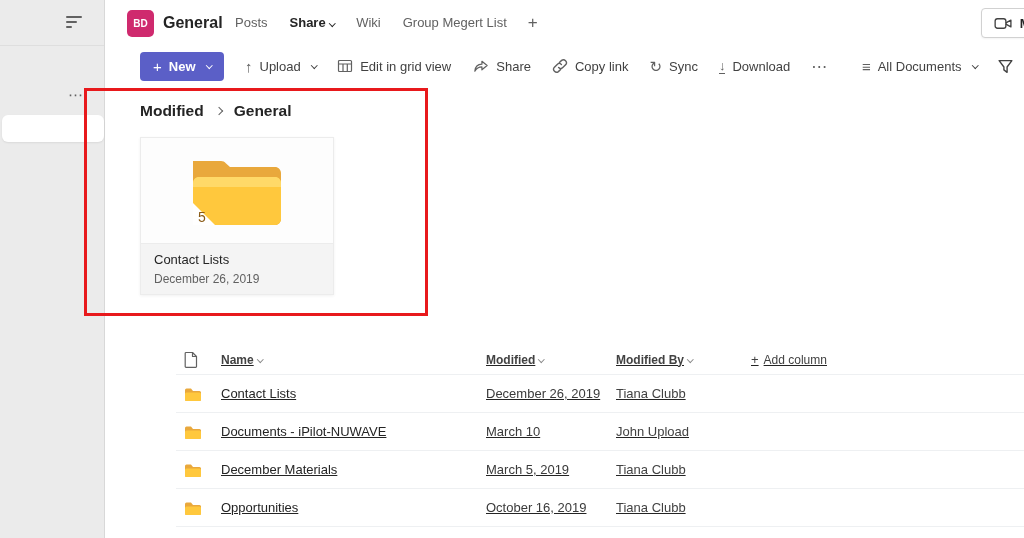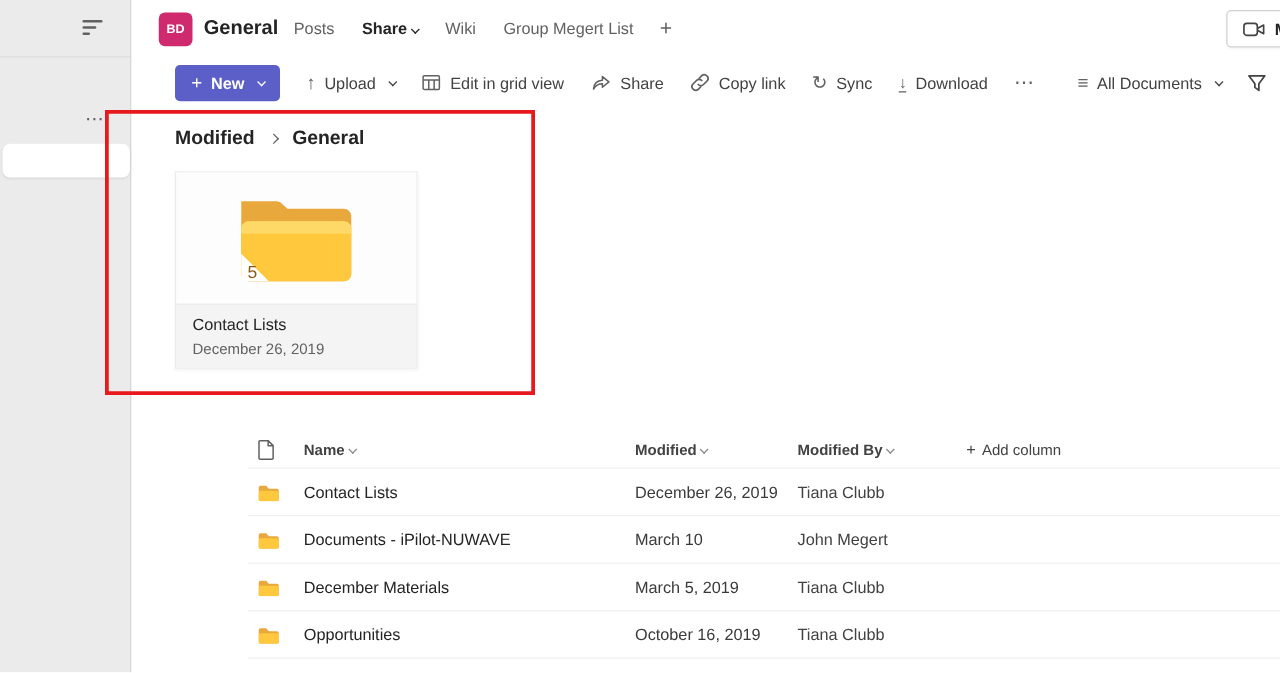--- a/index.html
+++ b/index.html
@@ -60,21 +60,21 @@
   .red-box { position:absolute; left:84px; top:88px; width:344px; height:228px; border:3px solid var(--red); z-index:10; pointer-events:none; }
 
   
   .tile { position:absolute; left:140px; top:137px; width:194px; height:158px; background:#fbfbfb; border:1px solid #ececec; box-shadow:0 1px 3px rgba(0,0,0,.06); cursor:pointer; }
   .tile-icon-area { height:105px; display:flex; align-items:center; justify-content:center; background:#fdfdfd; }
   .tile-caption { height:51px; background:#f4f4f4; border-top:1px solid #ececec; padding:8px 13px 0; }
   .tile-name { font-size:13px; color:var(--ink); margin-bottom:5px; }
   .tile-date { font-size:12px; color:var(--muted); }
 
   
-  .table { position:absolute; left:198px; top:345px; right:0; }
+  .table { position:absolute; left:176px; top:345px; right:0;text-decoration:underline; }
   .trow { display:grid; grid-template-columns:45px 265px 130px 135px 1fr; align-items:center; }
   .thead { height:30px; border-bottom:1px solid #eef0f2; font-size:12px; font-weight:600; color:var(--mid); }
   .thead .hcell { cursor:pointer; }
   .thead .chev-xs { color:#8a8a8a; }
   .tbody-row { height:38px; border-bottom:1px solid #eef0f2; font-size:13px; cursor:pointer; }
   .cell-icon { padding-left:8px; display:flex; align-items:center; }
   .cell-name { color:var(--ink); }
   .cell-mod { color:#3a3a3a; }
   .cell-by { color:var(--mid); }
   .add-col { font-size:12px; color:var(--mid); background:none; border:none; font-family:inherit; cursor:pointer; justify-self:start; display:inline-flex; gap:5px; align-items:center; }
@@ -242,21 +242,21 @@
 
     <div class="trow tbody-row">
       <span class="cell-icon">
           <svg width="18" height="14" viewBox="0 0 18 14">
             <path d="M1 3 a1.5 1.5 0 0 1 1.5 -1.5 h4.5 l2 2.5 h6.5 a1.5 1.5 0 0 1 1.5 1.5 v7 a1.5 1.5 0 0 1 -1.5 1.5 h-13 a1.5 1.5 0 0 1 -1.5 -1.5 Z" style="fill:var(--folderDark)"></path>
             <rect x="1" y="5.5" width="16" height="8.5" rx="1.5" style="fill:var(--folder)"></rect>
           </svg>
         </span>
       <span class="cell-name">Documents - iPilot-NUWAVE</span>
       <span class="cell-mod">March 10</span>
-      <span class="cell-by">John Megert</span>
+      <span class="cell-by">John Upload</span>
       <span></span>
     </div>
 
     <div class="trow tbody-row">
       <span class="cell-icon">
           <svg width="18" height="14" viewBox="0 0 18 14">
             <path d="M1 3 a1.5 1.5 0 0 1 1.5 -1.5 h4.5 l2 2.5 h6.5 a1.5 1.5 0 0 1 1.5 1.5 v7 a1.5 1.5 0 0 1 -1.5 1.5 h-13 a1.5 1.5 0 0 1 -1.5 -1.5 Z" style="fill:var(--folderDark)"></path>
             <rect x="1" y="5.5" width="16" height="8.5" rx="1.5" style="fill:var(--folder)"></rect>
           </svg>
         </span>

